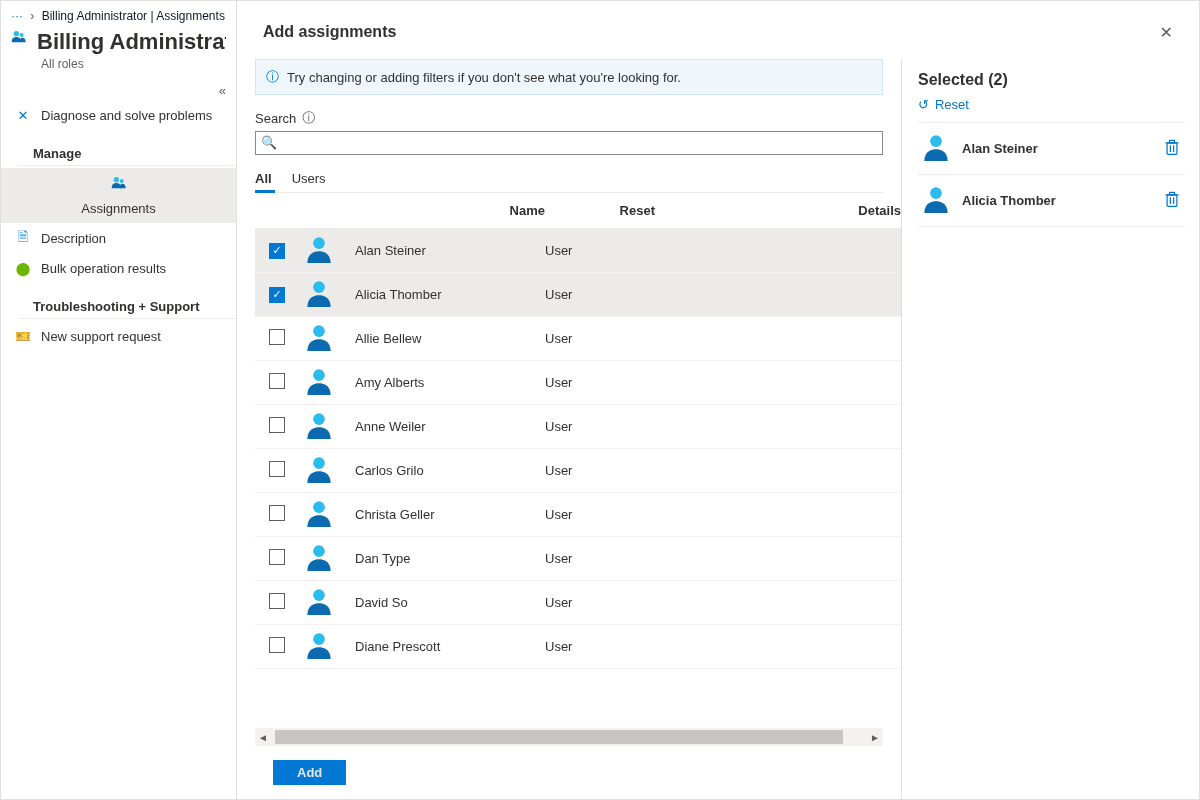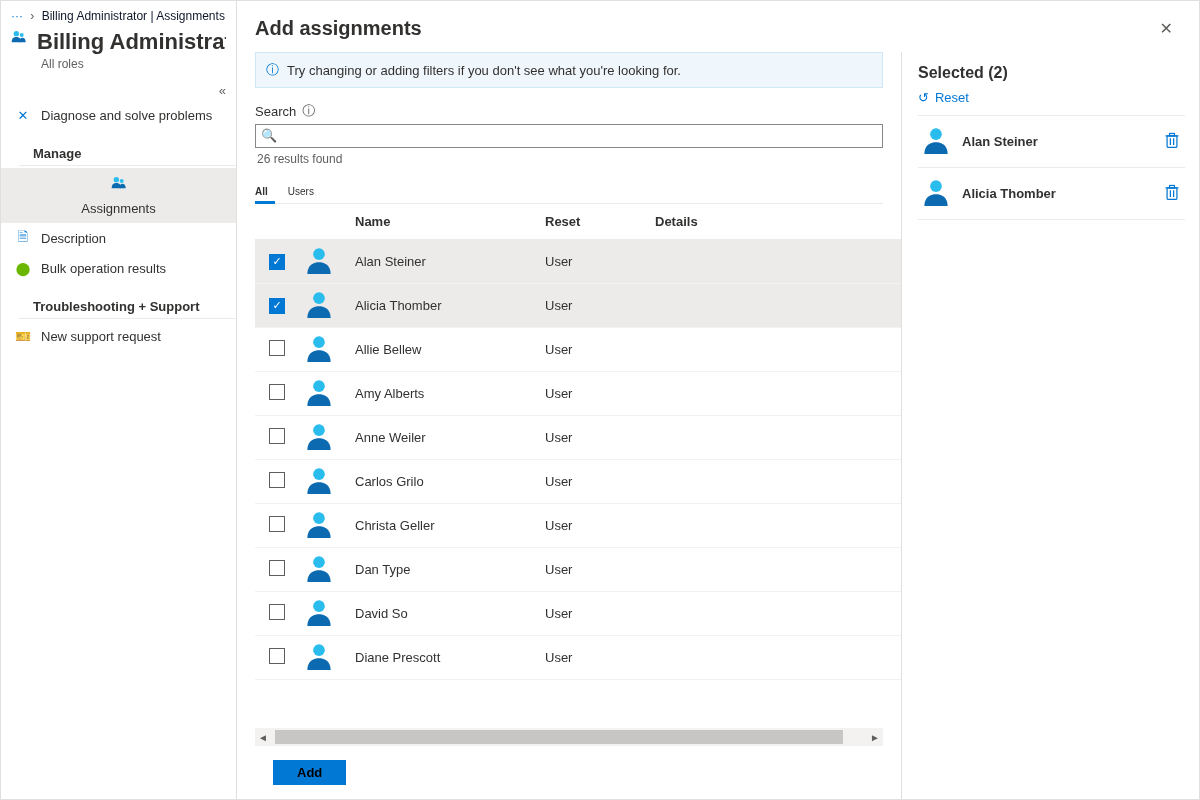--- a/index.html
+++ b/index.html
@@ -14,59 +14,59 @@
   .subtitle { padding:0 10px 10px 40px; font-size:12px; color:#605e5c; margin-top:-4px;}
   .collapse { text-align:right; padding:2px 10px; font-size:13px; color:#605e5c;}
   .sidenav { flex:1; overflow:auto; }
   .sidenav .item { display:flex; align-items:center; gap:10px; padding:7px 14px; cursor:pointer; }
   .sidenav .item.active { background:#edebe9;flex-direction:column; }
   .cat { font-weight:600; padding:10px 14px 4px 14px; border-bottom:1px solid #edebe9; margin-bottom:2px; margin-top:6px;margin-left:18px;}
   .icon { width:16px; height:16px; display:inline-flex; align-items:center; justify-content:center; }
 
   .main { flex:1; display:flex; flex-direction:column; background:#fff; min-width:0;}
   .main-head { display:flex; align-items:center; padding:14px 18px 10px 18px; }
-  .main-head h2 { font-size:20px; font-weight:600; margin:0; flex:1;}
+  .main-head h2 { font-size:16px; font-weight:600; margin:8px; flex:1;}
   .close-btn { font-size:16px; color:#605e5c; cursor:pointer; padding:4px 8px;}
   .columns { flex:1; display:flex; min-height:0; }
   .col-left { flex:1; display:flex; flex-direction:column; padding:0 0 0 18px; min-width:0;}
   .col-right { width:290px; border-left:1px solid #e1dfdd; padding:12px 6px 0 16px; margin-right:8px;}
 
   .infobar { display:flex; align-items:center; gap:8px; background:#eff6fc; border:1px solid #d0e7f8; padding:8px 10px; margin-right:18px; color:#323130; font-size:13px; }
   .infobar .ico { color:#0078d4; }
 
   .search-lbl { display:flex; align-items:center; gap:6px; margin:14px 0 4px 0; }
   .search-wrap { position:relative; margin-right:18px; }
   .search-wrap input { width:100%; padding:4px 6px 4px 24px; border:1px solid #8a8886; height:24px; font-size:13px;}
   .search-ic { position:absolute; left:6px; top:4px; color:#0078d4;}
   .results { font-size:12px; color:#605e5c; margin:4px 2px; }
 
   .tabs { display:flex; gap:20px; border-bottom:1px solid #edebe9; margin-top:10px; margin-right:18px;}
-  .tab { padding:6px 0; font-size:10px; cursor:pointer; position:relative;}
+  .tab { padding:6px 0; font-size:13px; cursor:pointer; position:relative;}
   .tab.active { font-weight:600; }
   .tab.active::after { content:""; position:absolute; left:0; bottom:-1px; width:20px; height:3px; background:#0078d4;}
 
   .table-wrap { flex:1; position:relative; overflow:hidden; margin-right:0; display:flex; min-height:0;}
   .table-scroll { flex:1; overflow-y:scroll; overflow-x:hidden; }
   .table-scroll::-webkit-scrollbar { width:16px; height:16px; background:#f3f2f1;}
   .table-scroll::-webkit-scrollbar-thumb { background:#c8c6c4; }
   .thead, .trow { display:grid; grid-template-columns: 50px 50px 190px 110px 1fr; align-items:center; }
-  .thead { font-weight:600; padding:10px 0; border-bottom:1px solid #edebe9; position:sticky; top:0; background:#fff;}
+  .thead { font-weight:600; padding:10px 0; border-bottom:1px solid #edebe9; position:sticky; top:0; background:#fff;text-align:right;}
   .trow { padding:6px 0; border-bottom:1px solid #f3f2f1; cursor:pointer;}
   .trow.sel { background:#edebe9; }
   .chk { width:16px; height:16px; border:1px solid #605e5c; background:#fff; display:inline-flex; align-items:center; justify-content:center; margin-left:14px;}
   .chk.checked { background:#0078d4; border-color:#0078d4; color:#fff; font-size:11px;}
   .avatar { display:inline-block; }
 
   .hbar-wrap { height:18px; display:flex; align-items:center; margin-right:18px; background:#f3f2f1; position:relative;}
   .hbar-wrap .thumb { position:absolute; left:20px; right:40px; top:2px; bottom:2px; background:#c8c6c4;}
   .hbar-wrap .arr { width:16px; text-align:center; font-size:10px; color:#605e5c;}
   .hbar-wrap .arr.r { margin-left:auto;}
 
   .footer { padding:14px 18px; }
-  .add-btn { background:#0078d4; color:#000000; border:none; padding:5px 24px; font-size:13px; font-weight:600; cursor:pointer;}
+  .add-btn { background:#0078d4; color:#e5e5e5; border:none; padding:5px 24px; font-size:13px; font-weight:600; cursor:pointer;}
 
   .sel-head { font-size:16px; font-weight:600; margin:0 0 8px 0;}
   .reset { display:flex; align-items:center; gap:6px; color:#0078d4; font-size:13px; cursor:pointer; padding-bottom:10px; border-bottom:1px solid #edebe9;}
   .sel-item { display:flex; align-items:center; gap:12px; padding:10px 4px; border-bottom:1px solid #edebe9;}
   .sel-item .nm { flex:1; font-weight:600; font-size:13px;}
   .trash { color:#0078d4; cursor:pointer;}
 
   .link { color:#0f172a; }
 </style>
 </head>
@@ -161,21 +161,20 @@
         </div>
 
         <div class="search-lbl">
           <span>Search</span>
           <span style="color:#605e5c;">ⓘ</span>
         </div>
         <div class="search-wrap">
           <span class="search-ic">🔍</span>
           <input type="text" value="" style="">
         </div>
-        <div class="results">26 results found</div>
 
         <div class="tabs">
           <div class="tab active">All</div>
           <div class="tab">Users</div>
         </div>
 
         <div class="table-wrap">
           <div class="table-scroll">
             <div class="thead">
               <span></span>

